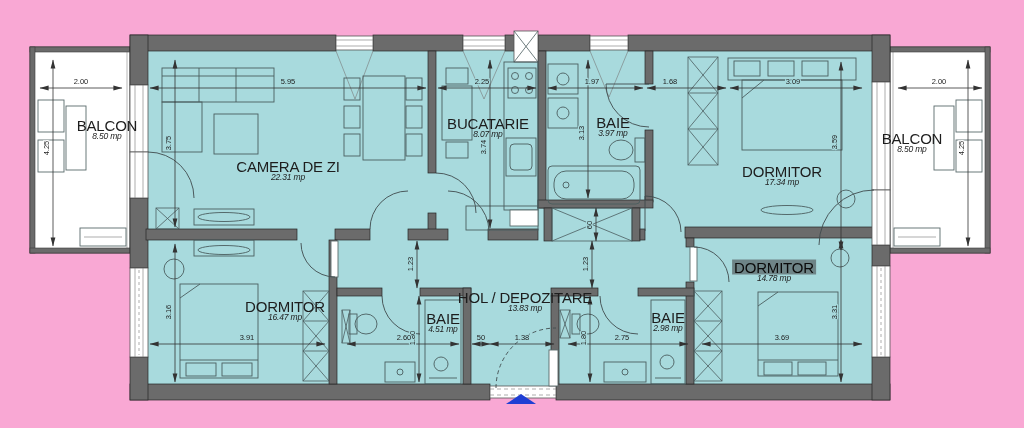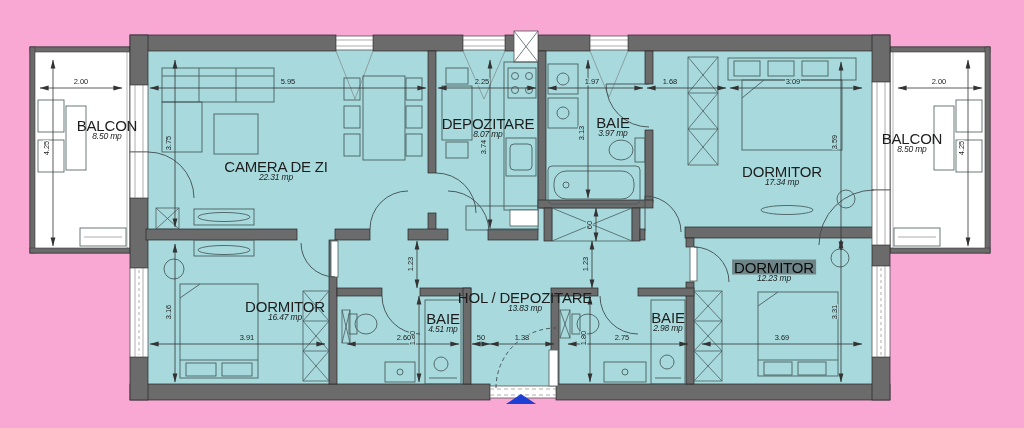--- a/index.html
+++ b/index.html
@@ -332,26 +332,26 @@
     <text class="dimt" x="522" y="340">1.38</text>
     <text class="dimt" x="622" y="340">2.75</text>
     <text class="dimt" x="782" y="340">3.69</text>
   </g>
 </svg>
 
   <div class="room-label" style="left:107px;top:130px;">
     <span class="name">BALCON</span>
     <span class="area">8.50 mp</span>
   </div>
-  <div class="room-label" style="left:276px;top:171px;text-align:center;">
+  <div class="room-label" style="left:288px;top:171px;text-align:center;">
     <span class="name">CAMERA DE ZI</span>
     <span class="area">22.31 mp</span>
   </div>
   <div class="room-label" style="left:488px;top:128px;">
-    <span class="name">DEPOZITARE</span>
+    <span class="name">BUCATARIE</span>
     <span class="area">8.07 mp</span>
   </div>
   <div class="room-label" style="left:613px;top:127px;">
     <span class="name">BAIE</span>
     <span class="area">3.97 mp</span>
   </div>
   <div class="room-label" style="left:782px;top:176px;">
     <span class="name">DORMITOR</span>
     <span class="area">17.34 mp</span>
   </div>
@@ -370,15 +370,15 @@
   <div class="room-label" style="left:443px;top:323px;">
     <span class="name">BAIE</span>
     <span class="area">4.51 mp</span>
   </div>
   <div class="room-label" style="left:668px;top:322px;">
     <span class="name">BAIE</span>
     <span class="area">2.98 mp</span>
   </div>
   <div class="room-label selected" style="left:774px;top:272px;">
     <span class="name">DORMITOR</span>
-    <span class="area">12.23 mp</span>
+    <span class="area">14.78 mp</span>
   </div>
 </div>
 
 </body></html>

